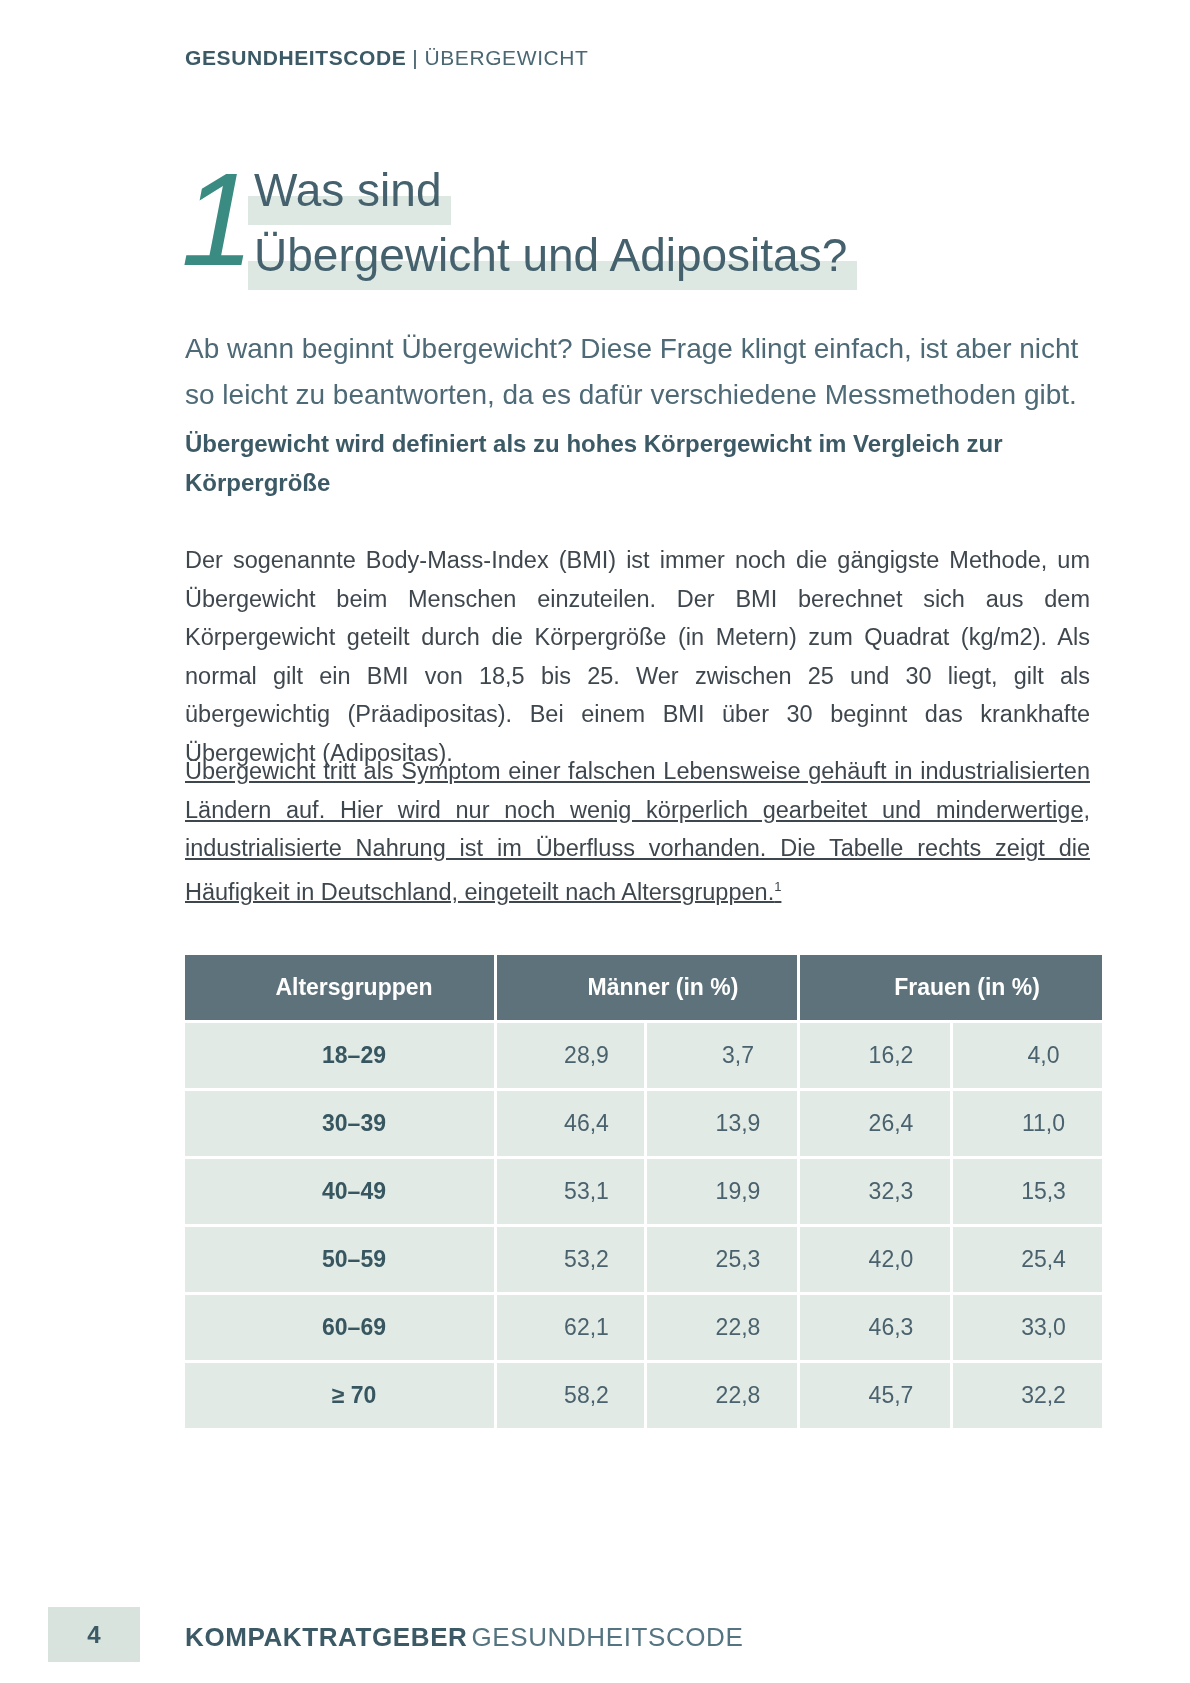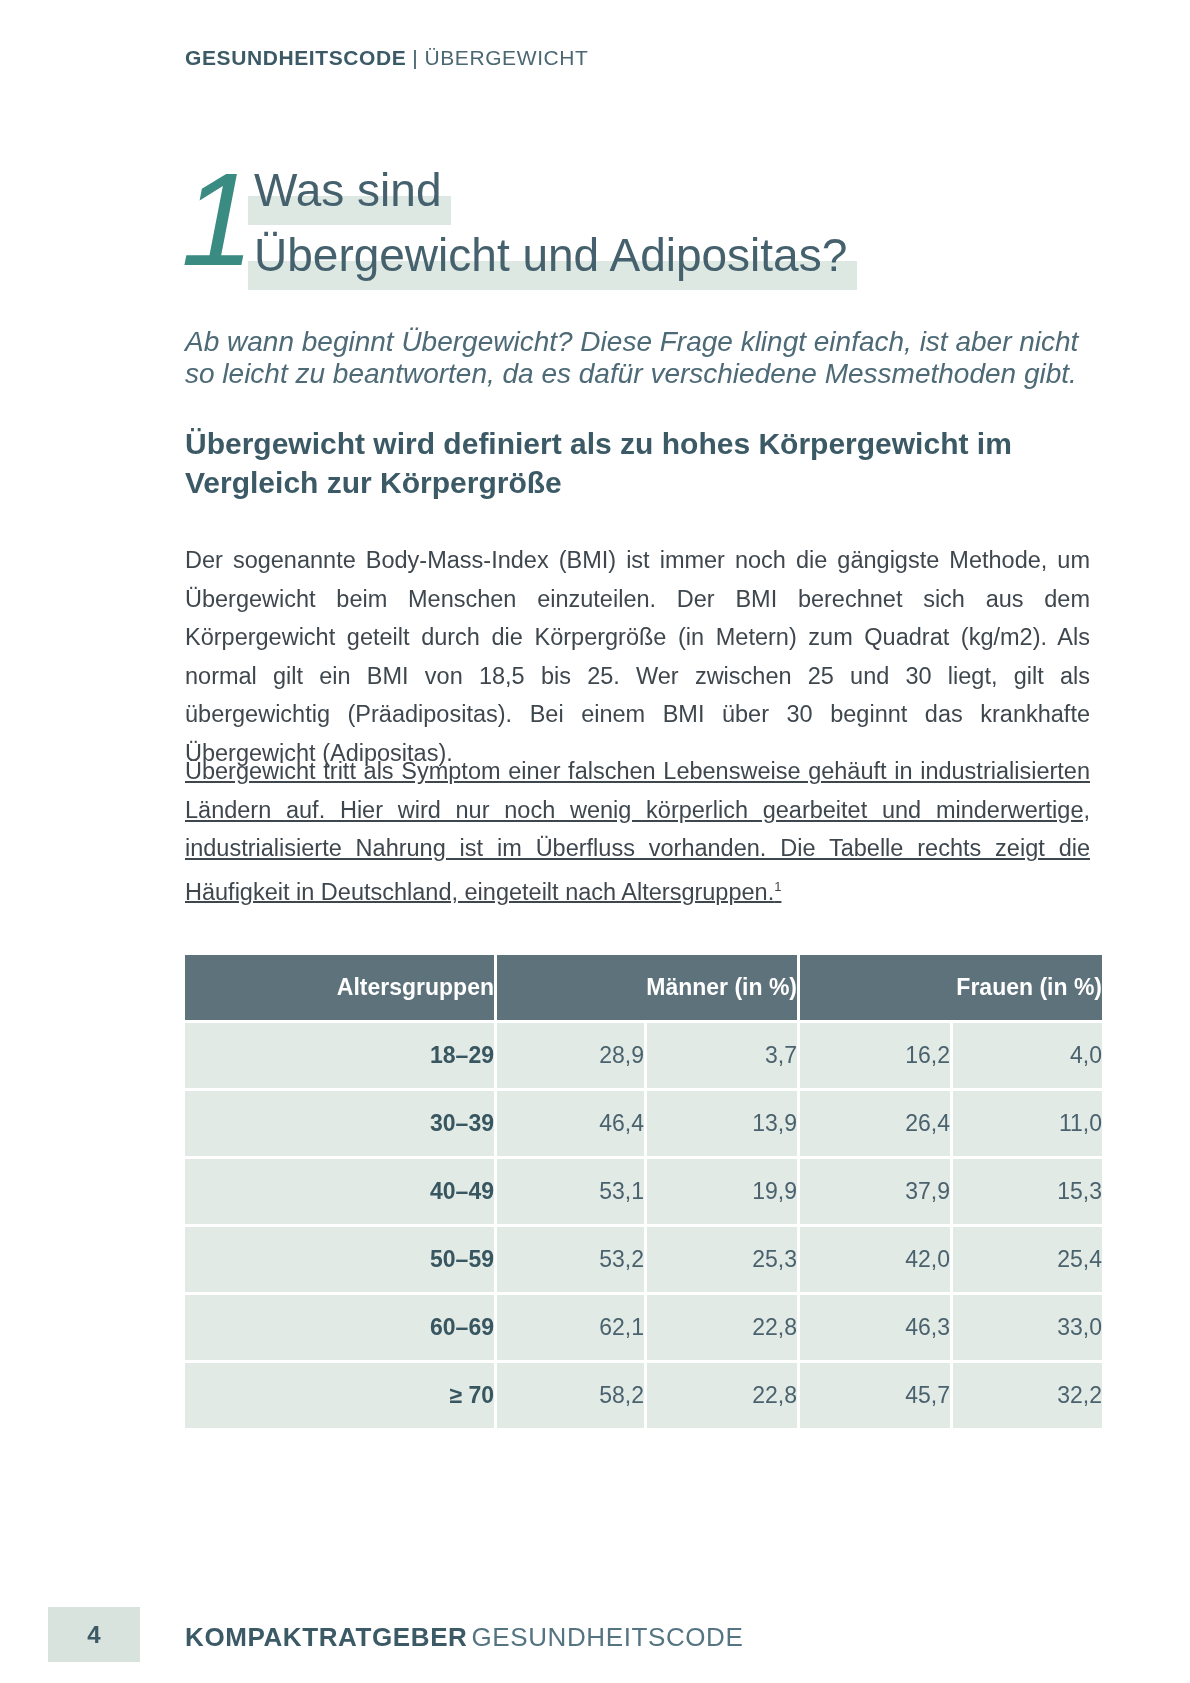--- a/index.html
+++ b/index.html
@@ -26,33 +26,33 @@
   .top-header .section{font-weight:400;color:#4a6772;}
 
   .chapter-number{position:absolute;left:133px;top:150px;font-size:132px;line-height:140px;
     font-style:italic;color:var(--teal);font-weight:400;}
   .chapter-title{position:absolute;left:206px;top:160px;font-size:46px;line-height:60px;
     color:var(--title);font-weight:400;}
   .chapter-title .hl{display:inline-block;
     background:linear-gradient(180deg, rgba(0,0,0,0) 56%, var(--hl) 56%);
     padding:0 10px 5px 6px;margin-left:-6px;}
 
-  .lead{position:absolute;left:137px;top:326px;width:905px;font-size:28px;line-height:32px;
-    font-style:italic;color:var(--slate-light);}
-  .subheading{position:absolute;left:137px;top:424px;width:890px;font-size:30px;line-height:39px;
+  .lead{position:absolute;left:137px;top:326px;width:905px;font-size:28px;line-height:46px;
+    color:var(--slate-light);}
+  .subheading{position:absolute;left:137px;top:424px;width:890px;font-size:24px;line-height:39px;
     font-weight:700;color:var(--slate);}
   .para{position:absolute;left:137px;width:905px;font-size:23.5px;line-height:38.5px;
     color:var(--body);text-align:justify;}
   .para-1{top:541px;}
   .para-2{top:752px;text-decoration:underline;}
   .para sup{font-size:13px;color:var(--body);}
 
   .table-wrap{position:absolute;left:134px;top:952px;width:923px;}
   table{border-collapse:separate;border-spacing:3px;width:100%;table-layout:fixed;}
-  th,td{height:65px;vertical-align:middle;font-size:23px;text-align:right;}
+  th,td{height:65px;vertical-align:middle;font-size:23px;text-align:center;}
   th{background:var(--th-bg);color:#ffffff;font-weight:700;}
   th.first,td.first{padding-left:29px;}
   th:not(.first),td:not(.first){padding-left:32px;}
   td{background:var(--row-bg);}
   td.label{font-weight:700;color:var(--label);}
   td.val{font-weight:400;color:var(--value);}
 
   .footer-pagebox{position:absolute;left:0;top:1607px;width:92px;height:55px;background:var(--footer-box);
     display:flex;align-items:center;justify-content:center;font-size:24px;font-weight:700;color:var(--slate);}
   .footer-line{position:absolute;left:137px;top:1622px;font-size:26px;letter-spacing:0.6px;color:var(--slate);}
@@ -109,21 +109,21 @@
         <td class="first label">30–39</td>
         <td class="val">46,4</td>
         <td class="val">13,9</td>
         <td class="val">26,4</td>
         <td class="val">11,0</td>
       </tr>
       <tr>
         <td class="first label">40–49</td>
         <td class="val">53,1</td>
         <td class="val">19,9</td>
-        <td class="val">37,9</td>
+        <td class="val">32,3</td>
         <td class="val">15,3</td>
       </tr>
       <tr>
         <td class="first label">50–59</td>
         <td class="val">53,2</td>
         <td class="val">25,3</td>
         <td class="val">42,0</td>
         <td class="val">25,4</td>
       </tr>
       <tr>

